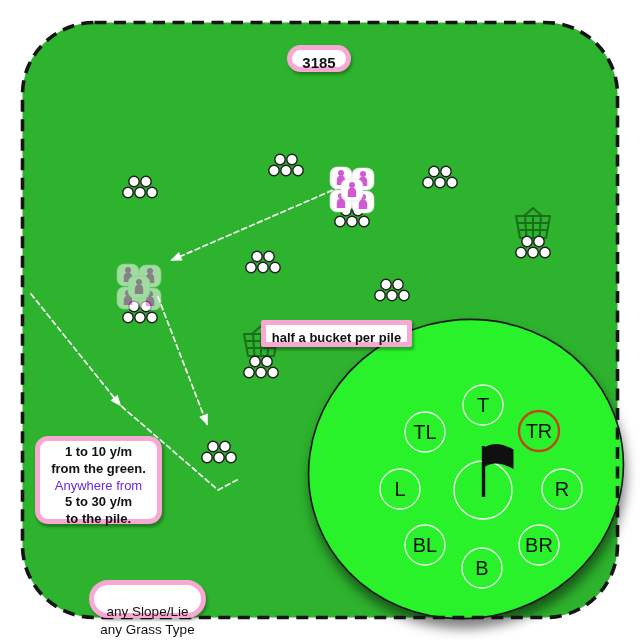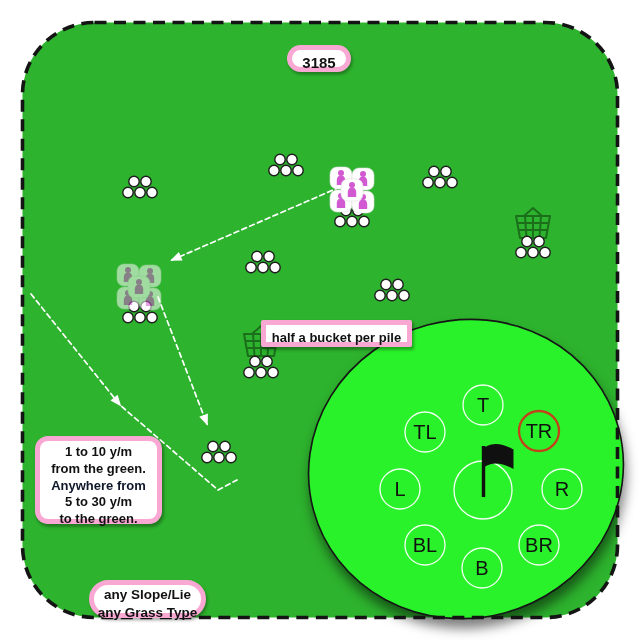--- a/index.html
+++ b/index.html
@@ -21,23 +21,23 @@
 
   
   .overlay{position:absolute;box-sizing:border-box;background:#fff;border:5px solid #f9a8d4;
            box-shadow:1.5px 2.5px 3px rgba(0,0,0,0.3);color:#111;text-align:center;}
   .pill-id{left:287px;top:45px;width:64px;height:27px;border-radius:14px;
            font-size:15px;font-weight:bold;line-height:25px;}
   .pill-bucket{left:261px;top:320px;width:151px;height:27px;border-radius:2px;
            font-size:13px;font-weight:600;line-height:25px;}
   .box-distance{left:27px;top:436px;width:127px;height:88px;border-radius:13px;
            font-size:13px;font-weight:bold;line-height:16.8px;padding-top:3px;margin-left:8px;}
-  .box-distance .muted{font-weight:700;color:#0f172a;}
+  .box-distance .muted{font-weight:400;color:#6d28d9;}
   .pill-conditions{left:89px;top:580px;width:117px;height:38px;border-radius:19px;
-           font-size:13.5px;font-weight:700;line-height:17.5px;padding-top:1px;}
+           font-size:13.5px;font-weight:400;line-height:17.5px;padding-top:18px;}
 </style>
 </head>
 <body>
 
 <div class="stage">
   <svg id="scene" width="640" height="640" viewBox="0 0 640 640">
     <defs>
       <g id="pile">
         <circle class="ball" cx="-6" cy="-5.5" r="5.2"></circle>
           <circle class="ball" cx="6" cy="-5.5" r="5.2"></circle>
@@ -128,20 +128,20 @@
 
   <div class="overlay pill-id">3185</div>
 
   <div class="overlay pill-bucket">half a bucket per pile</div>
 
   <div class="overlay box-distance">
     <div>1 to 10 y/m</div>
     <div>from the green.</div>
     <div class="muted">Anywhere from</div>
     <div>5 to 30 y/m</div>
-    <div>to the green.</div>
+    <div>to the pile.</div>
   </div>
 
   <div class="overlay pill-conditions">
     <div>any Slope/Lie</div>
     <div>any Grass Type</div>
   </div>
 </div>
 
 </body></html>

